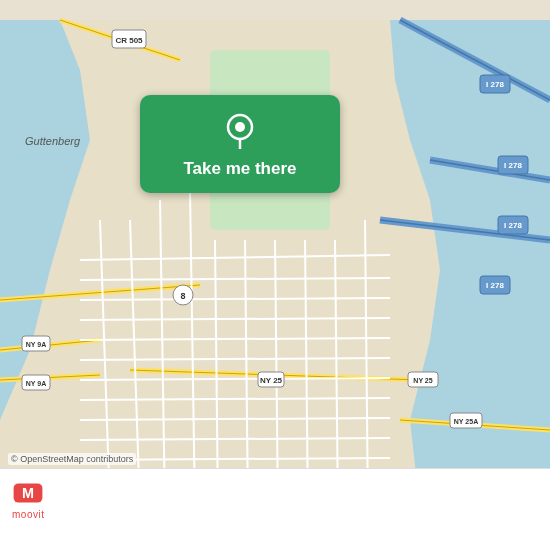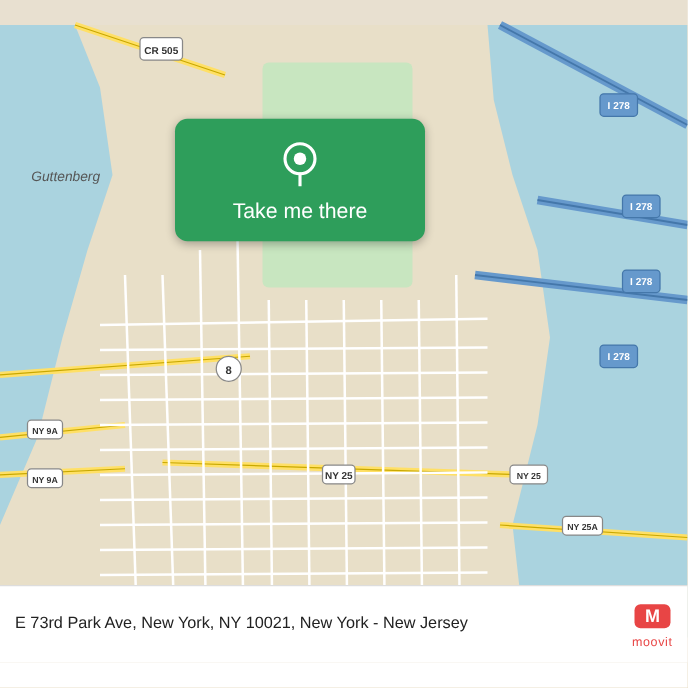--- a/index.html
+++ b/index.html
@@ -84,21 +84,21 @@
 
     #take-me-there-overlay .pin-icon {
       width: 36px;
       height: 36px;
       margin-bottom: 10px;
     }
 
     #take-me-there-overlay .btn-label {
       color: white;
       font-size: 17px;
-      font-weight: 400;
+      font-weight: 700;
       white-space: nowrap;
     }
 
     
     .map-svg {
       width: 100%;
       height: 100%;
       position: absolute;
       top: 0; left: 0;
     }
@@ -204,26 +204,25 @@
   <div id="take-me-there-overlay">
 
     <svg class="pin-icon" viewBox="0 0 36 36" xmlns="http://www.w3.org/2000/svg">
       <circle cx="18" cy="14" r="12" fill="none" stroke="white" stroke-width="2.5"></circle>
       <circle cx="18" cy="14" r="5" fill="white"></circle>
       <line x1="18" y1="26" x2="18" y2="36" stroke="white" stroke-width="2.5" stroke-linecap="round"></line>
     </svg>
     <span class="btn-label">Take me there</span>
   </div>
 
+  <div id="osm-credit">
+    <span>© OpenStreetMap contributors</span>
+  </div>
 
   <div id="info-bar">
-    <div id="address-text">
-      <span>E 73rd Park Ave, New York, NY 10021, New York -
-New Jersey</span>
-    </div>
     <div id="moovit-logo">
 
       <svg class="moovit-icon" viewBox="0 0 40 40" xmlns="http://www.w3.org/2000/svg">
 
         <rect x="2" y="8" width="36" height="24" rx="6" fill="#e84545"></rect>
         <text x="20" y="26" text-anchor="middle" font-size="18" fill="white" font-family="Arial" font-weight="bold">M</text>
       </svg>
       <span class="moovit-text">moovit</span>
     </div>
   </div>

